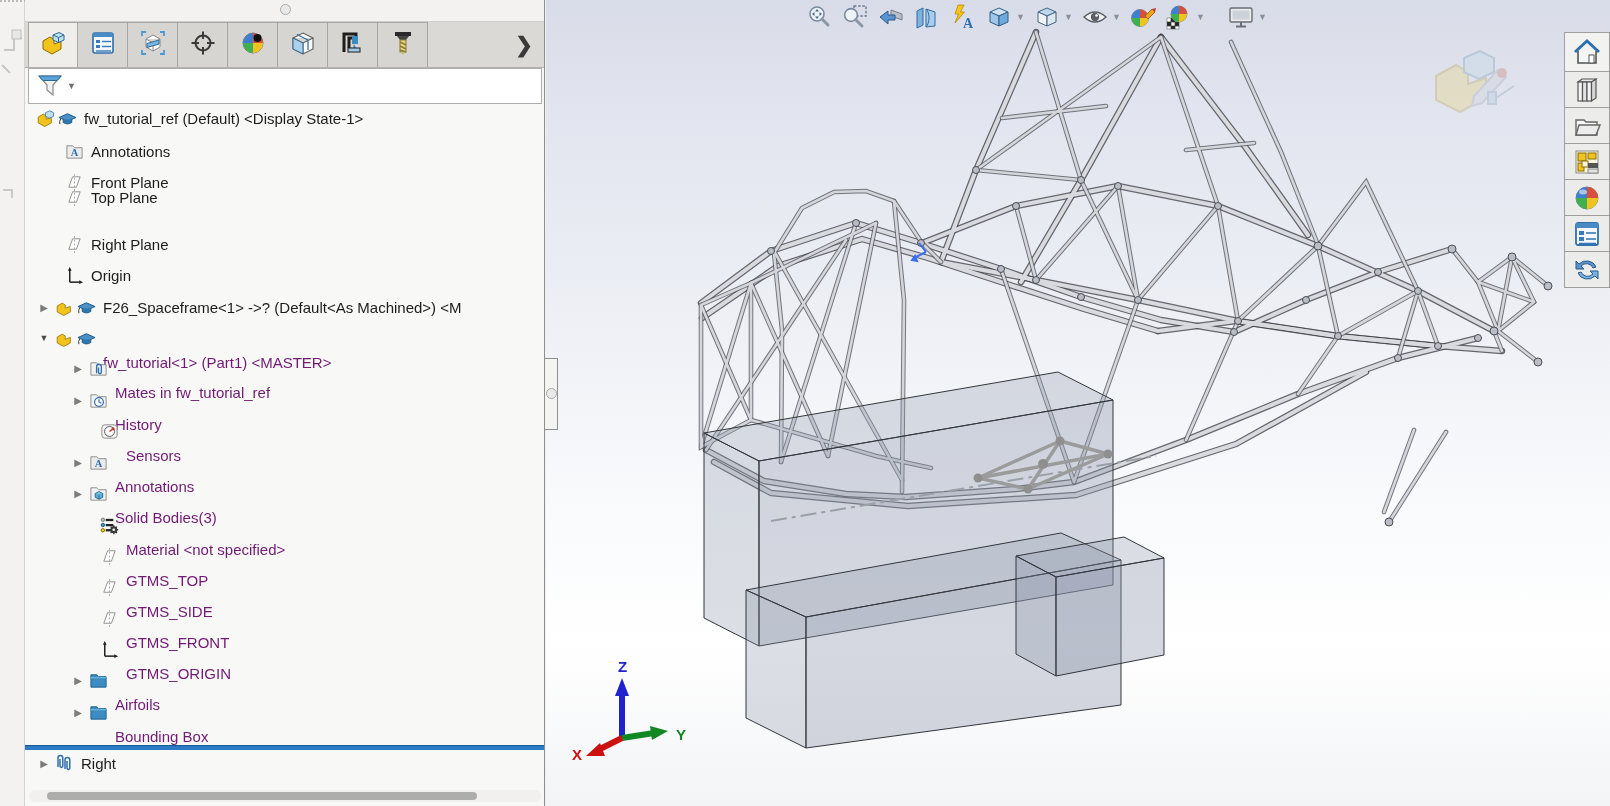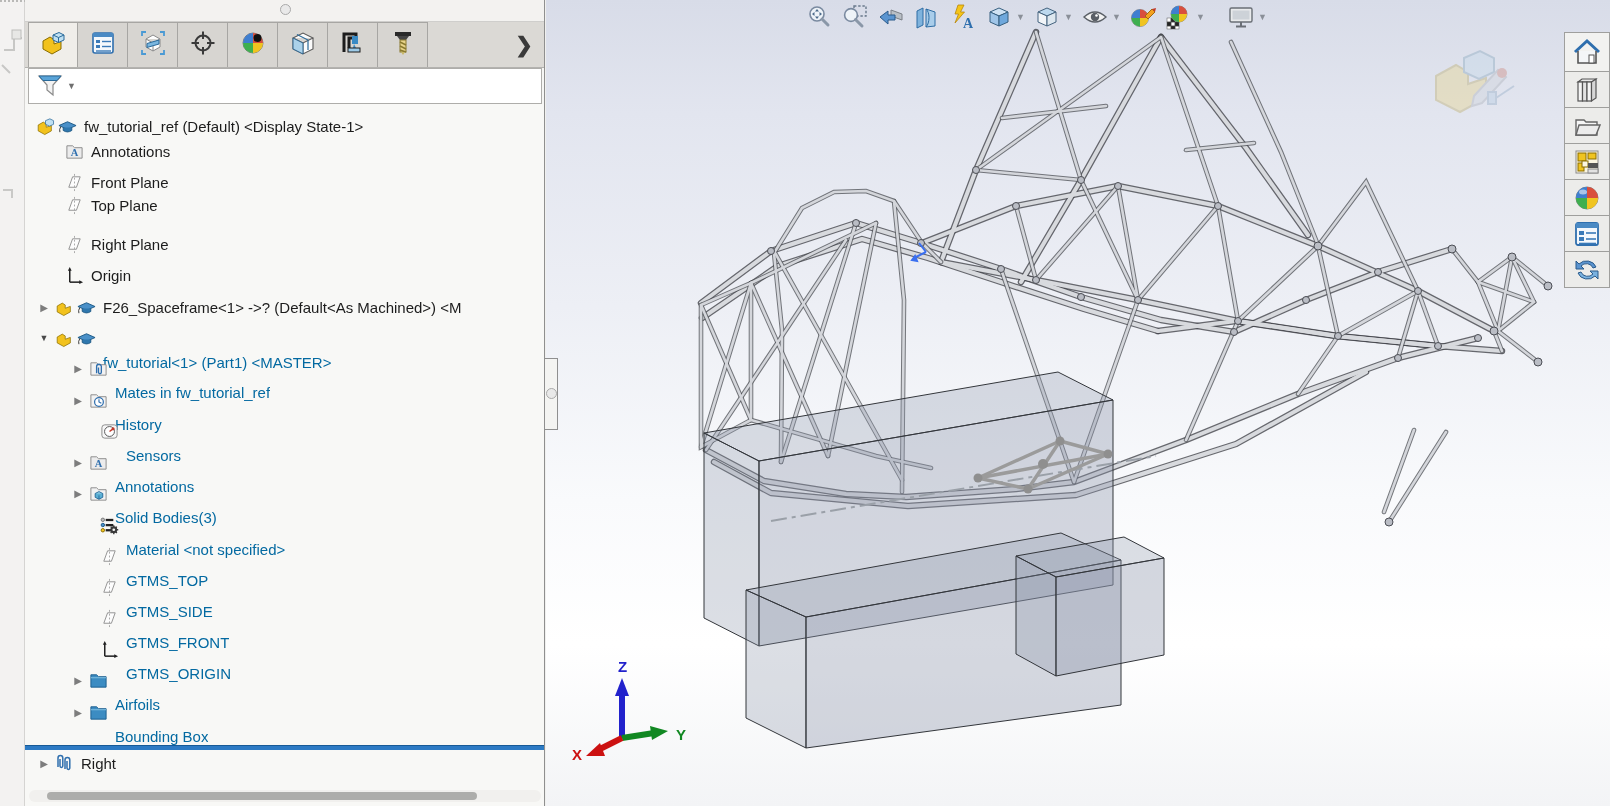--- a/index.html
+++ b/index.html
@@ -32,21 +32,21 @@
 
   .fm-filter { position:absolute; left:3px; top:68px; width:514px; height:36px;
     background:#ffffff; border:1px solid #aeadaa; display:flex; align-items:center; }
   .filter-caret { color:#6f6f6f; font-size:9px; margin-left:2px; }
 
   .fm-tree { position:absolute; left:0; top:104px; width:100%; height:702px;
     background:#f8f8f6; overflow:hidden; }
   .trow { position:absolute; left:0; width:100%; height:26px;
     display:flex; align-items:center; font-size:15px; color:#1c1c1c; white-space:nowrap; }
   .trow .lbl { margin-left:7px; overflow:hidden; }
-  .trow.blue .lbl { color:#0369a1;margin-top:48px; }
+  .trow.blue .lbl { color:#701a75;margin-top:48px; }
   .arrow { width:16px; height:16px; display:flex; align-items:center; justify-content:center;
     font-size:10px; color:#7d7d7d; flex:none; }
   .arrow.exp { color:#4a4a4a; font-size:9px; }
   .ticon { width:20px; height:20px; flex:none; display:flex; align-items:center;
     justify-content:center; margin-left:2px; }
   .pl8  { padding-left:8px; }  .pl11 { padding-left:11px; }
   .pl37 { padding-left:37px; } .pl45 { padding-left:45px; } .pl72 { padding-left:72px; }
 
   .rollback-bar { position:absolute; left:0; top:745px; width:100%; height:5px;
     background:#2c7ac4; border-top:1px solid #175a96; }
@@ -195,21 +195,21 @@
       <svg width="28" height="28" viewBox="0 0 28 28">
         <path d="M3 4 H25 L17 13 V23 L11 18 V13 Z" fill="#f2f2f2" stroke="#8a8a8a" stroke-width="1.2"></path>
         <path d="M3 4 H25 L21 8.5 H7 Z" fill="#5aa4d8" stroke="#2a6a9a" stroke-width="1"></path>
       </svg>
       </span>
     <span class="filter-caret">▼</span>
   </div>
 
   <div class="fm-tree">
 
-    <div class="trow pl8" style="top:9px">
+    <div class="trow pl8" style="top:1px">
       <span class="ticon">
         <svg width="19" height="19" viewBox="0 0 26 26">
             <path d="M3 11 L10 7 L14 9.5 V14 L21 11.5 V19 L12 24 L3 19 Z" fill="#f2c21d" stroke="#8a6d00"></path>
             <path d="M13 5 L19 2.5 L24 5 V10 L18.5 12.5 L13 10 Z" fill="#bfe0f2" stroke="#2a6a9a"></path>
           </svg>
         </span>
       <span class="ticon">
         <svg width="19" height="19" viewBox="0 0 20 20">
             <path d="M1 9 L10 5 L19 9 L10 13 Z" fill="#4a90c8" stroke="#1d5a86"></path>
             <path d="M5.5 11 v3.2 c3 2 6 2 9 0 V11" fill="#2f77ad" stroke="#1d5a86"></path>
@@ -231,21 +231,21 @@
 
     <div class="trow pl37" style="top:65px">
       <span class="ticon">
         <svg width="19" height="19" viewBox="0 0 20 20">
             <path d="M4 15 L8 4 H16 L12 15 Z" fill="#fdfdfd" stroke="#909090"></path>
             <line x1="10" y1="1" x2="10" y2="19" stroke="#a8a8a8" stroke-dasharray="2 2"></line>
           </svg>
         </span>
       <span class="lbl">Front Plane</span>
     </div>
-    <div class="trow pl37" style="top:88px">
+    <div class="trow pl37" style="top:80px">
       <span class="ticon">
         <svg width="19" height="19" viewBox="0 0 20 20">
             <path d="M4 15 L8 4 H16 L12 15 Z" fill="#fdfdfd" stroke="#909090"></path>
             <line x1="10" y1="1" x2="10" y2="19" stroke="#a8a8a8" stroke-dasharray="2 2"></line>
           </svg>
         </span>
       <span class="lbl">Top Plane</span>
     </div>
     <div class="trow pl37" style="top:127px">
       <span class="ticon">

